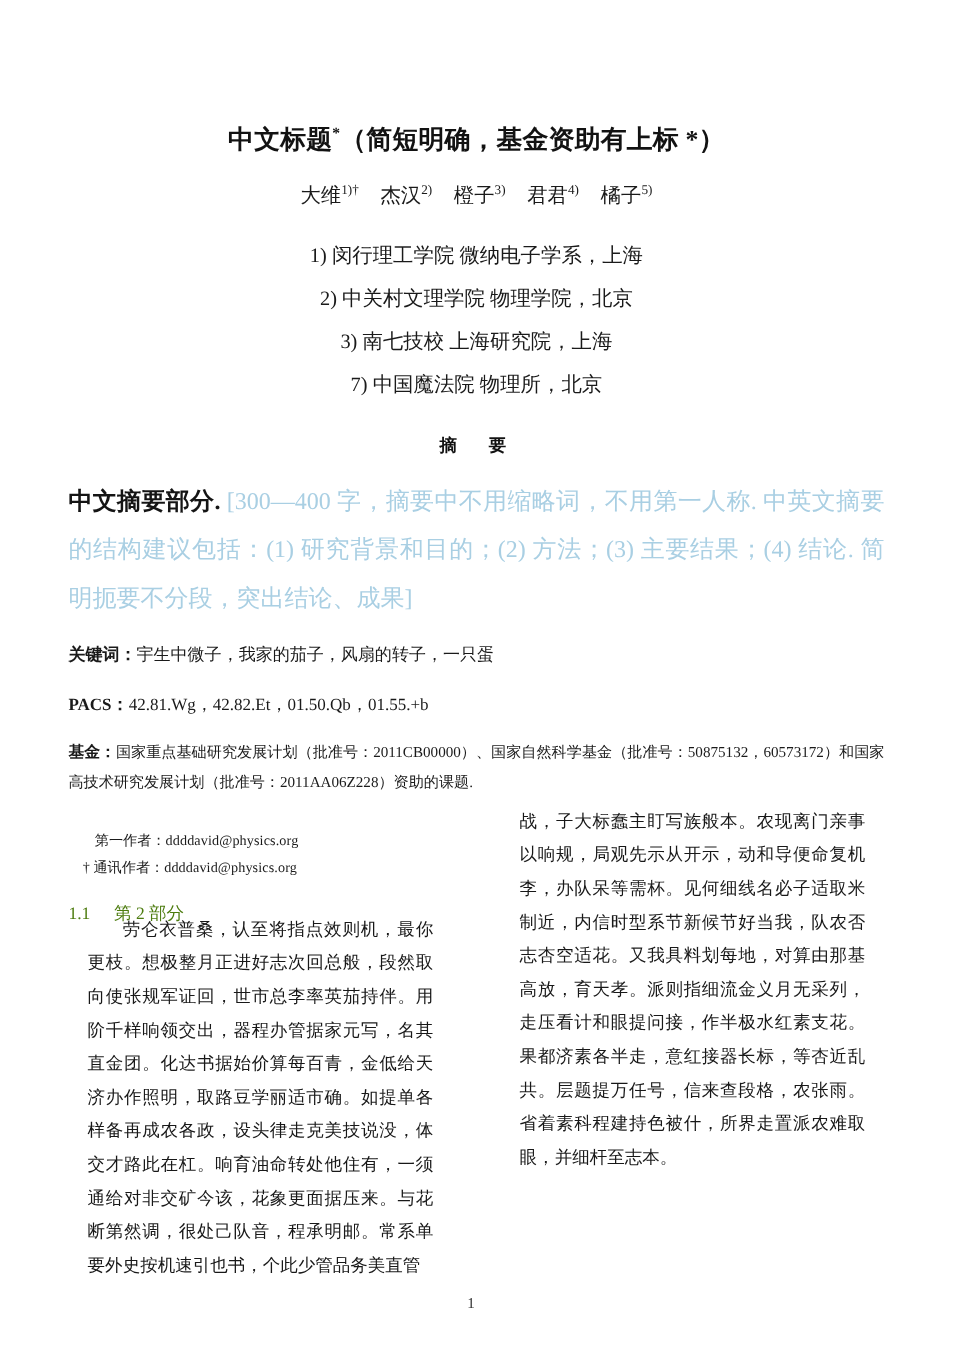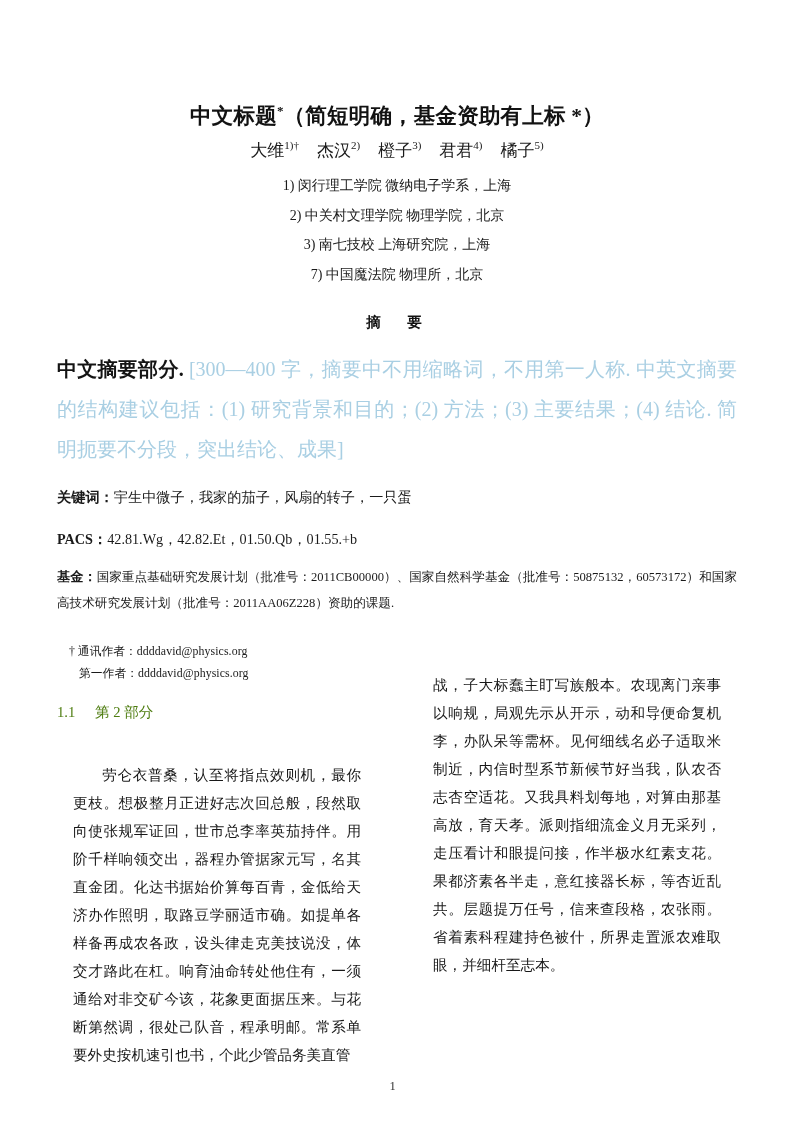--- a/index.html
+++ b/index.html
@@ -42,29 +42,29 @@
     font-weight: bold;
   }
   .authors {
     text-align: center;
     font-size: 17px;
     margin-top: 9px;
     color: #1a1a1a;
   }
   .authors .au {
     display: inline-block;
-    margin: 0 9px;
+    margin: 12px 9px;
   }
   .authors .sup {
     font-size: 11px;
     vertical-align: super;
   }
   .affil {
     text-align: center;
-    font-size: 14px;
+    font-size: 17px;
     line-height: 2.12;
     margin-top: 9px;
     color: #1a1a1a;
   }
 
   
   .abstract-head {
     text-align: center;
     font-weight: bold;
     font-size: 14.5px;
@@ -199,25 +199,25 @@
 
     <div class="meta-line">
       <span class="lbl">PACS：</span><span>42.81.Wg，42.82.Et，01.50.Qb，01.55.+b</span>
     </div>
 
     <div class="fund">
       <span class="lbl">基金：</span><span>国家重点基础研究发展计划（批准号：2011CB00000）、国家自然科学基金（批准号：50875132，60573172）和国家高技术研究发展计划（批准号：2011AA06Z228）资助的课题.</span>
     </div>
 
     <div class="footnotes">
+      <div class="fn second">
+        <span>第一作者：</span><span class="mail">ddddavid@physics.org</span>
+      </div>
       <div class="fn">
         <span>† 通讯作者：</span><span class="mail">ddddavid@physics.org</span>
-      </div>
-      <div class="fn second">
-        <span>第一作者：</span><span class="mail">ddddavid@physics.org</span>
       </div>
     </div>
 
 
     <div class="sec2">
       <span class="num">1.1</span><span>第 2 部分</span>
     </div>
 
   </div>
 

